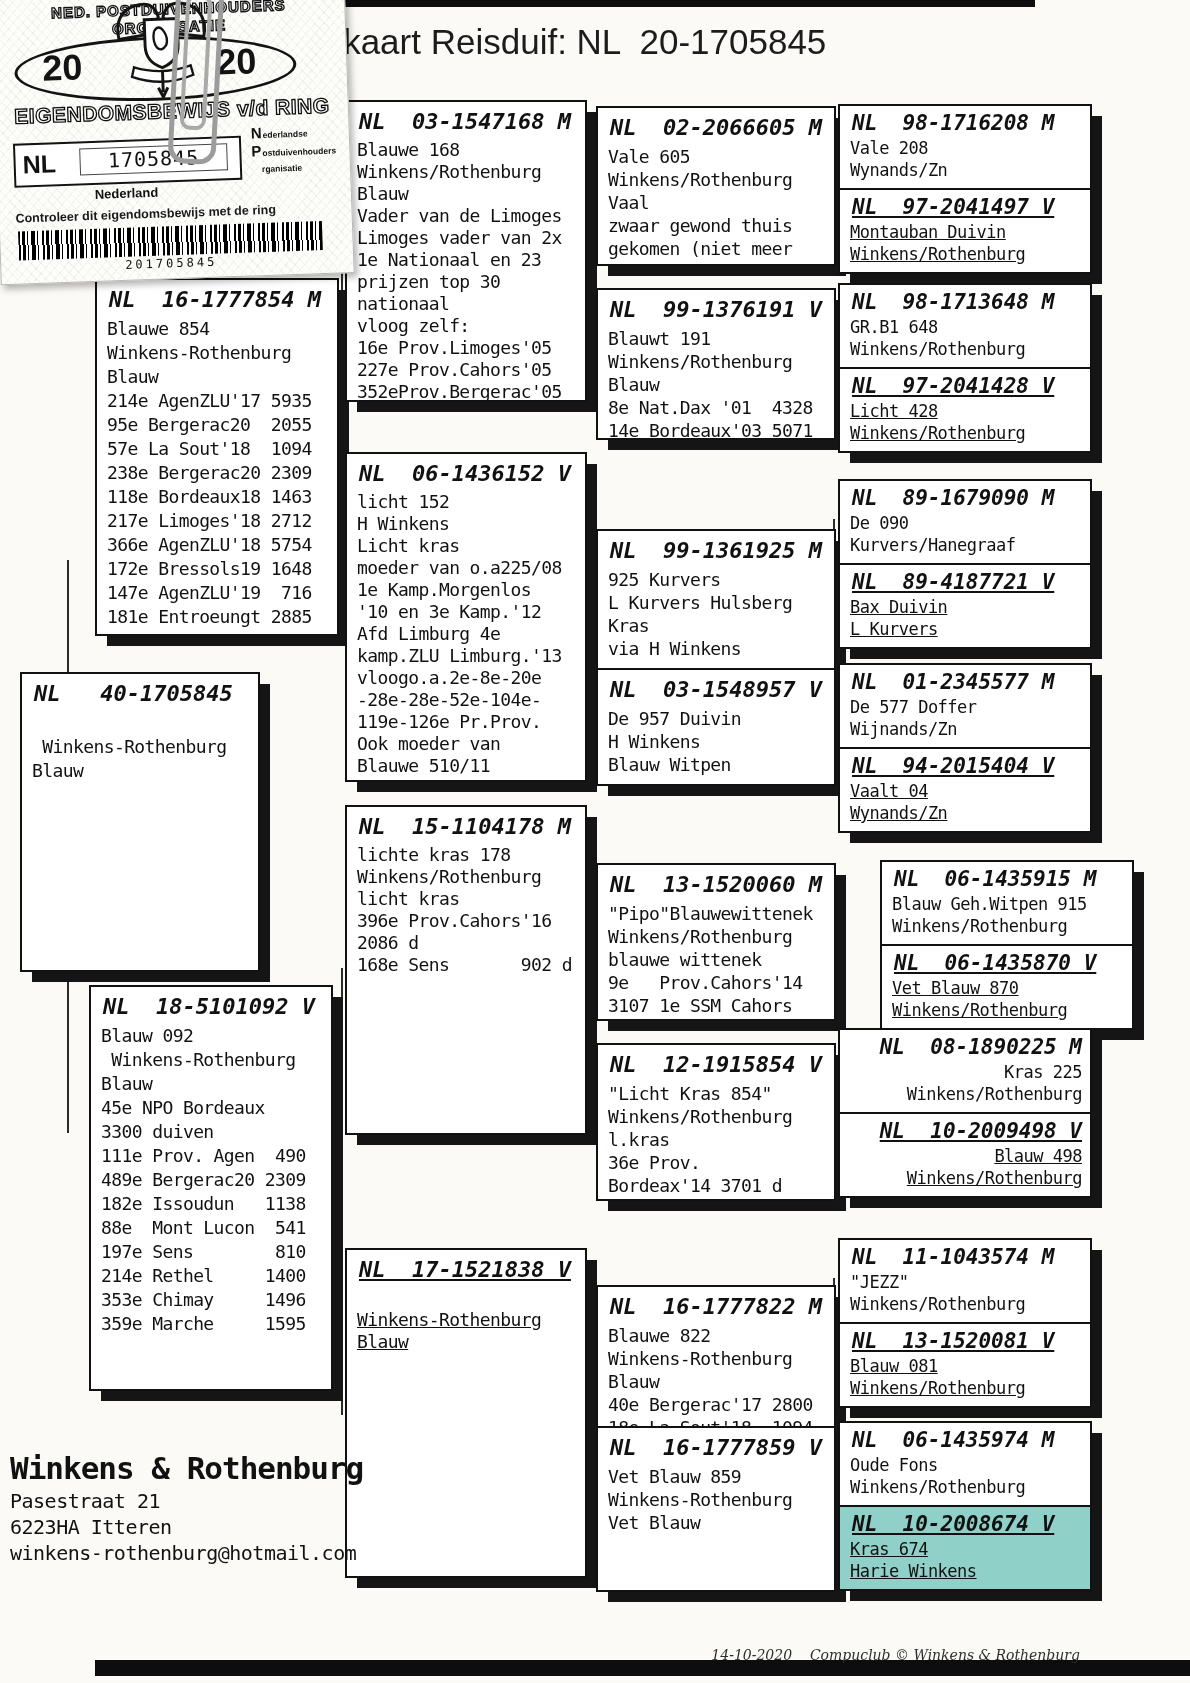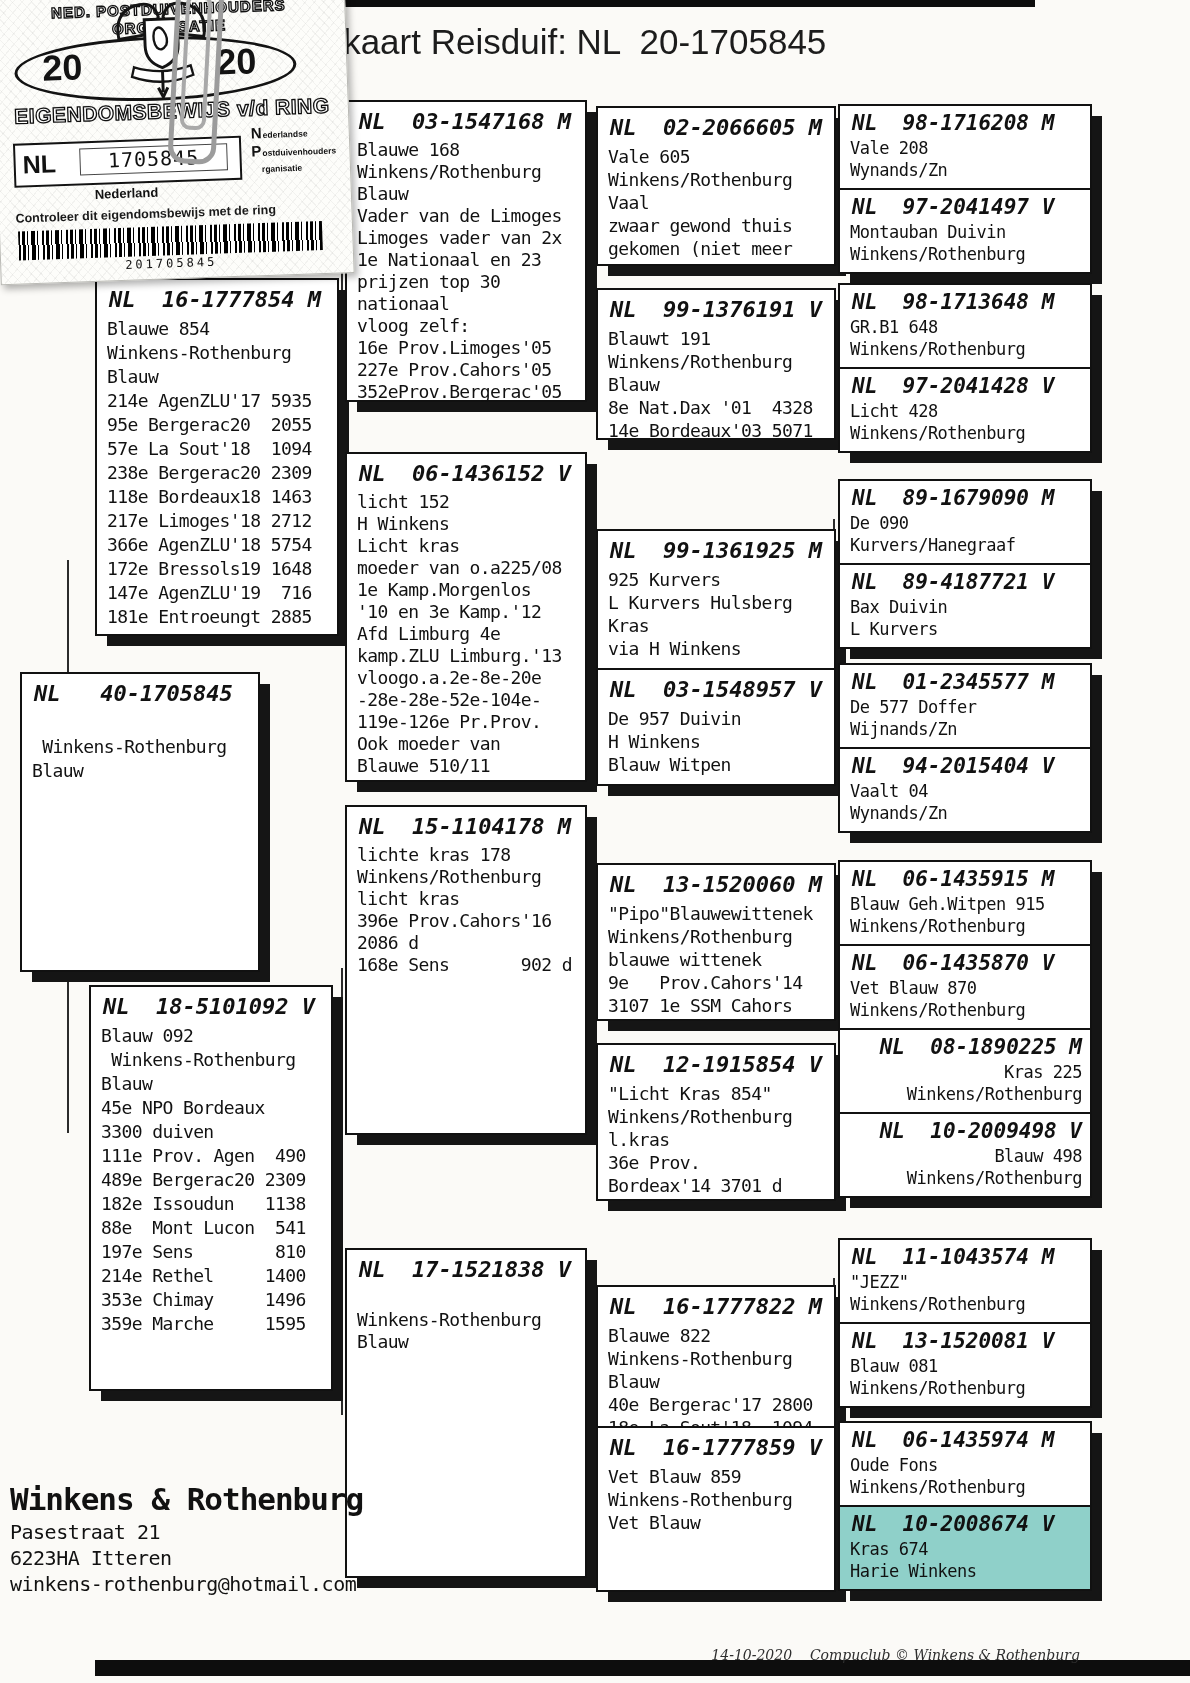--- a/index.html
+++ b/index.html
@@ -15,26 +15,26 @@
   .pbox{position:absolute;background:#fff;border:2px solid #111;box-sizing:border-box;
         padding:5px 8px 4px 10px;box-shadow:11px 11px 0 -1px #151515;z-index:2;}
   .pbox .ring{font:italic 700 22px/28px "DejaVu Sans Mono",monospace;white-space:pre;margin:1px 0 3px 2px;}
   .pbox .body{font:400 18px/24px "DejaVu Sans Mono",monospace;white-space:pre;letter-spacing:-0.6px;}
   .cbox .body{line-height:22px;}
   .dbox .body{line-height:23px;}
   
   .pair{position:absolute;background:#fff;border:2px solid #111;box-sizing:border-box;
         box-shadow:11px 11px 0 -1px #151515;z-index:2;padding:0;}
   .half{padding:3px 8px 7px 10px;}
-  .half + .half{border-top:2px solid #111;}
+  .half + .half{border-top:2px solid #111;text-decoration:underline;}
   .half .ring{font:italic 700 21px/26px "DejaVu Sans Mono",monospace;white-space:pre;margin:1px 0 1px 2px;}
   .half .body{font:400 17px/22px "DejaVu Sans Mono",monospace;white-space:pre;letter-spacing:-0.5px;}
   .hl{background:#8fd0c9;}
   
-  #owner{position:absolute;left:10px;top:1448px;z-index:2;margin-top:31px;}
+  #owner{position:absolute;left:10px;top:1448px;z-index:2;}
   #owner .oname{font:700 31px/40px "DejaVu Sans Mono",monospace;letter-spacing:-1px;}
   #owner .oline{font:400 20px/26px "DejaVu Sans Mono",monospace;letter-spacing:-0.5px;}
   #footer{position:absolute;left:640px;top:1598px;width:440px;text-align:right;
           font:italic 400 14px/18px "DejaVu Serif",serif;color:#2e2e2e;z-index:2;white-space:pre;margin-top:48px;}
   
   #card{position:absolute;left:-8px;top:-10px;width:352px;height:292px;background:#fdfdfa;
         transform:rotate(-2deg);transform-origin:40px 40px;border:1px solid #b9b9b4;
         box-shadow:3px 4px 7px rgba(0,0,0,.3);z-index:5;overflow:hidden;
         background-image:repeating-linear-gradient(48deg,rgba(0,0,0,.045) 0 1px,transparent 1px 7px),
                          repeating-linear-gradient(-48deg,rgba(0,0,0,.045) 0 1px,transparent 1px 7px);}
@@ -171,21 +171,21 @@
   </div>
   <div class="pbox cbox" style="left:345px;top:805px;width:242px;height:330px;">
     <div class="ring">NL  15-1104178 M</div>
     <div class="body">lichte kras 178
 Winkens/Rothenburg
 licht kras
 396e Prov.Cahors'16
 2086 d
 168e Sens       902 d</div>
   </div>
-  <div class="pbox cbox" style="left:345px;top:1248px;width:242px;height:330px;">
+  <div class="pbox cbox" style="left:345px;top:1248px;width:242px;height:330px;text-decoration:underline;">
     <div class="ring">NL  17-1521838 V</div>
     <div class="body">
 Winkens-Rothenburg
 Blauw</div>
   </div>
 
   <div class="pbox dbox" style="left:596px;top:106px;width:240px;height:160px;">
     <div class="ring">NL  02-2066605 M</div>
     <div class="body">Vale 605
 Winkens/Rothenburg
@@ -286,21 +286,21 @@
       <div class="ring">NL  01-2345577 M</div>
       <div class="body">De 577 Doffer
 Wijnands/Zn</div>
     </div>
     <div class="half">
       <div class="ring">NL  94-2015404 V</div>
       <div class="body">Vaalt 04
 Wynands/Zn</div>
     </div>
   </div>
-  <div class="pair" style="left:838px;top:860px;width:254px;">
+  <div class="pair" style="left:880px;top:860px;width:254px;">
     <div class="half">
       <div class="ring">NL  06-1435915 M</div>
       <div class="body">Blauw Geh.Witpen 915
 Winkens/Rothenburg</div>
     </div>
     <div class="half">
       <div class="ring">NL  06-1435870 V</div>
       <div class="body">Vet Blauw 870
 Winkens/Rothenburg</div>
     </div>

